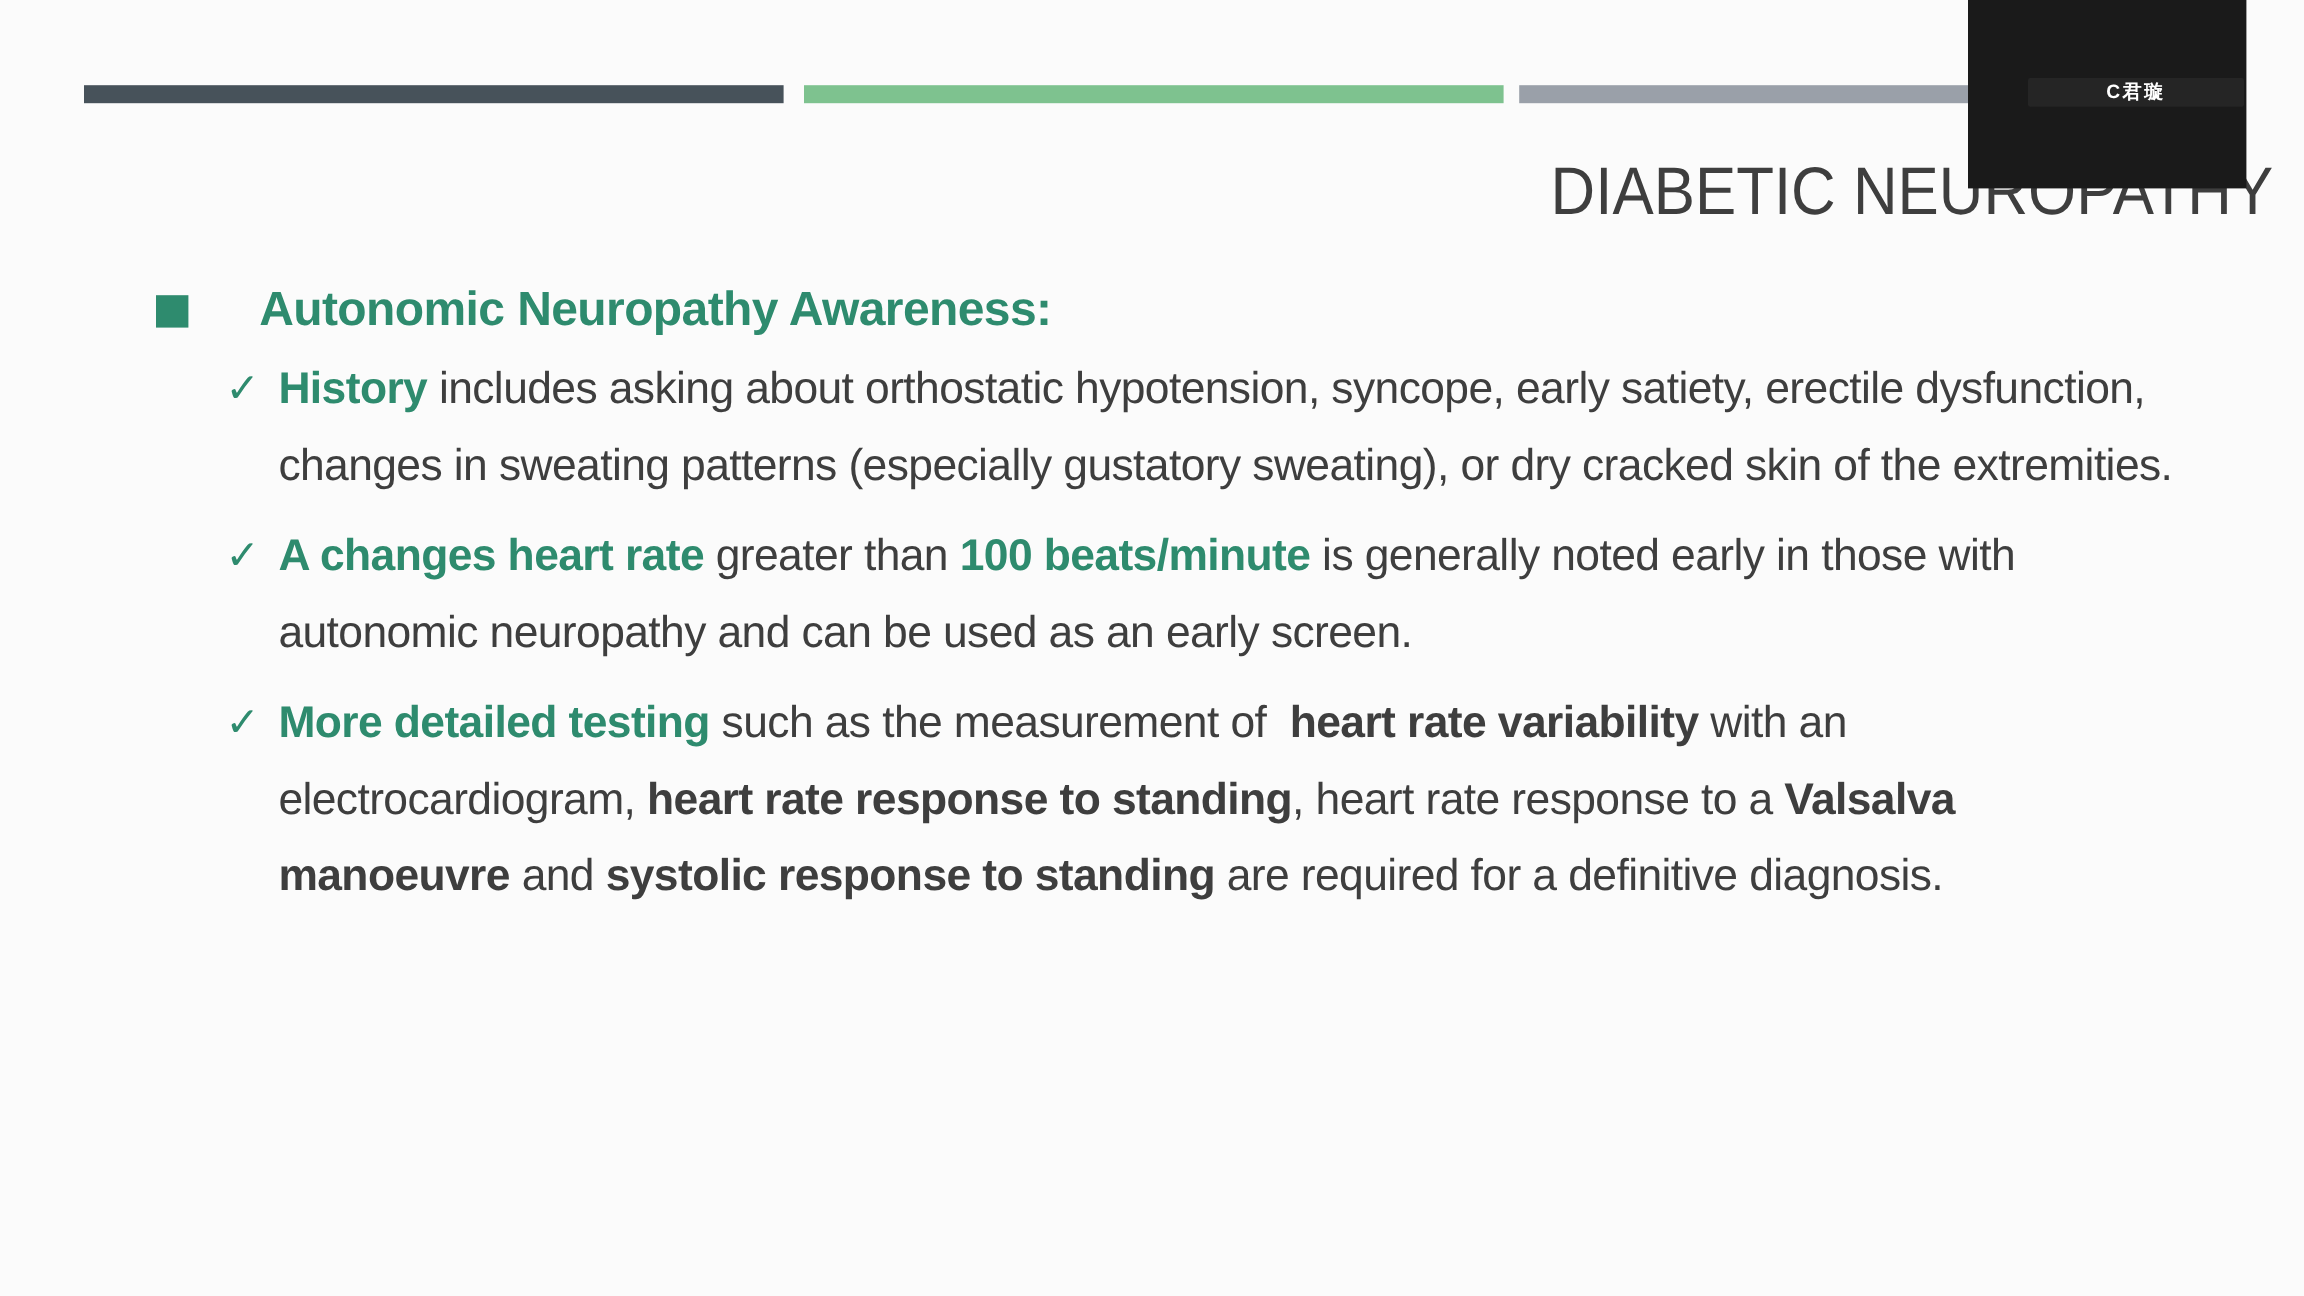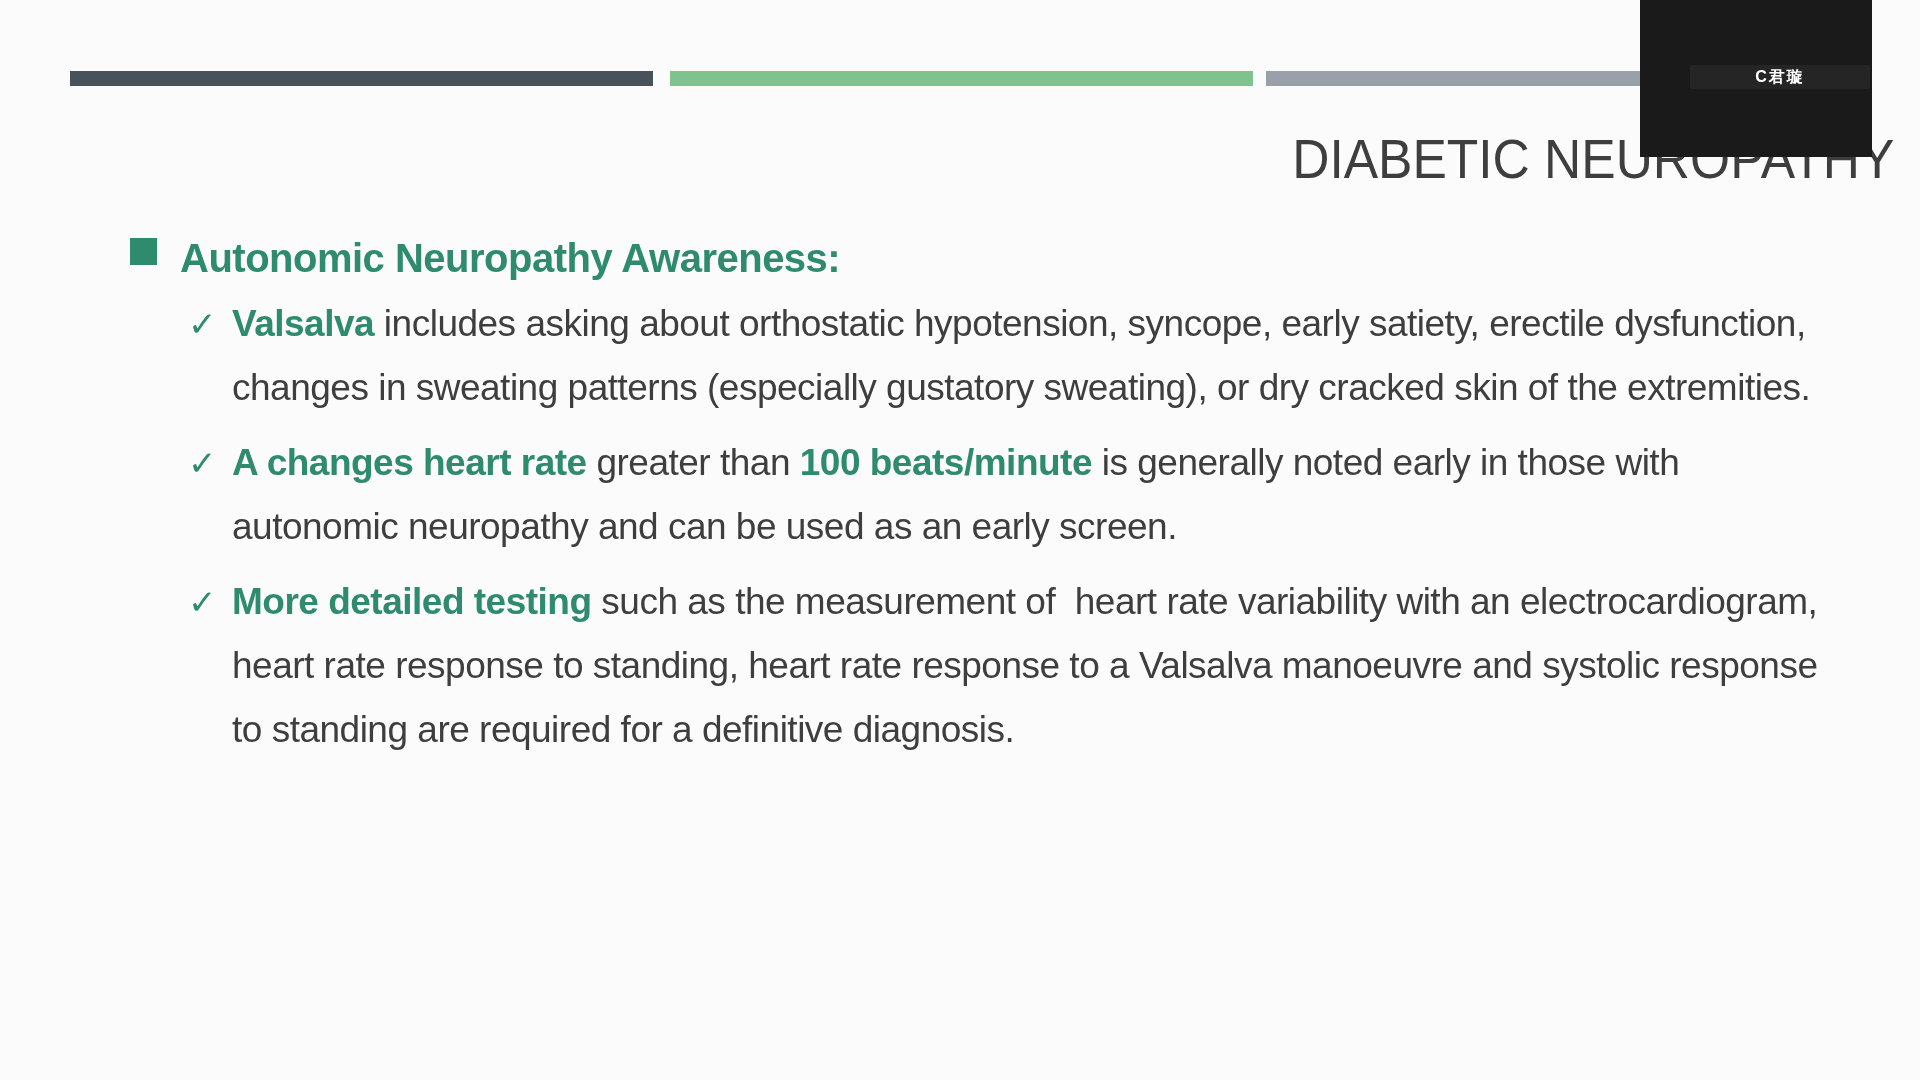--- a/index.html
+++ b/index.html
@@ -46,21 +46,21 @@
     display: inline-block;
     font-size: 56px;
     font-weight: 500;
     color: var(--text-dark);
     letter-spacing: 0px;
     transform: scaleX(0.92);
     transform-origin: center;
     white-space: nowrap;
   }
 
-  .heading-row { position: absolute; left: 130px; top: 236px; display: flex; align-items: flex-start; }
+  .heading-row { position: absolute; left: 130px; top: 236px; display: flex; align-items: center; gap: 36px; }
   .square {
     width: 27px; height: 27px;
     background: var(--accent-green);
     flex: 0 0 auto;
     margin-right: 23px;
     margin-top: 2px;
   }
   .heading {
     font-size: 40px;
     font-weight: 700;
@@ -80,21 +80,21 @@
   }
   .bullet-text {
     flex: 1 1 auto;
     font-size: 37px;
     line-height: 64px;
     letter-spacing: -0.5px;
     color: var(--text-dark);
     white-space: pre-wrap;
   }
   .run-normal { font-weight: 400; margin-top: 40px; }
-  .run-bold { font-weight: 400; color: var(--text-dark); }
+  .run-bold { font-weight: 700; color: var(--text-dark); }
   .run-green-bold { font-weight: 700; color: var(--accent-green); }
 
   
   .video-tile {
     position: absolute;
     left: 1640px; top: 0;
     width: 232px; height: 157px;
     background: var(--overlay-bg);
   }
   .name-strip {
@@ -132,21 +132,21 @@
   </div>
 
   <div class="heading-row">
     <span class="square"></span>
     <span class="heading">Autonomic Neuropathy Awareness:</span>
   </div>
 
   <div class="bullets" id="bullets">
       <div class="bullet">
         <span class="check">✓</span>
-        <span class="bullet-text"><span class="run-green-bold">Valsalva</span><span class="run-normal"> includes asking about orthostatic hypotension, syncope, early satiety, erectile dysfunction, changes in sweating patterns (especially gustatory sweating), or dry cracked skin of the extremities.</span></span>
+        <span class="bullet-text"><span class="run-green-bold">History</span><span class="run-normal"> includes asking about orthostatic hypotension, syncope, early satiety, erectile dysfunction, changes in sweating patterns (especially gustatory sweating), or dry cracked skin of the extremities.</span></span>
       </div>
       <div class="bullet">
         <span class="check">✓</span>
         <span class="bullet-text"><span class="run-green-bold">A changes heart rate</span><span class="run-normal"> greater than </span><span class="run-green-bold">100 beats/minute</span><span class="run-normal"> is generally noted early in those with autonomic neuropathy and can be used as an early screen.</span></span>
       </div>
       <div class="bullet">
         <span class="check">✓</span>
         <span class="bullet-text"><span class="run-green-bold">More detailed testing</span><span class="run-normal"> such as the measurement of  </span><span class="run-bold">heart rate variability</span><span class="run-normal"> with an electrocardiogram, </span><span class="run-bold">heart rate response to standing</span><span class="run-normal">, heart rate response to a </span><span class="run-bold">Valsalva manoeuvre</span><span class="run-normal"> and </span><span class="run-bold">systolic response to standing</span><span class="run-normal"> are required for a definitive diagnosis.</span></span>
       </div>
     </div>

